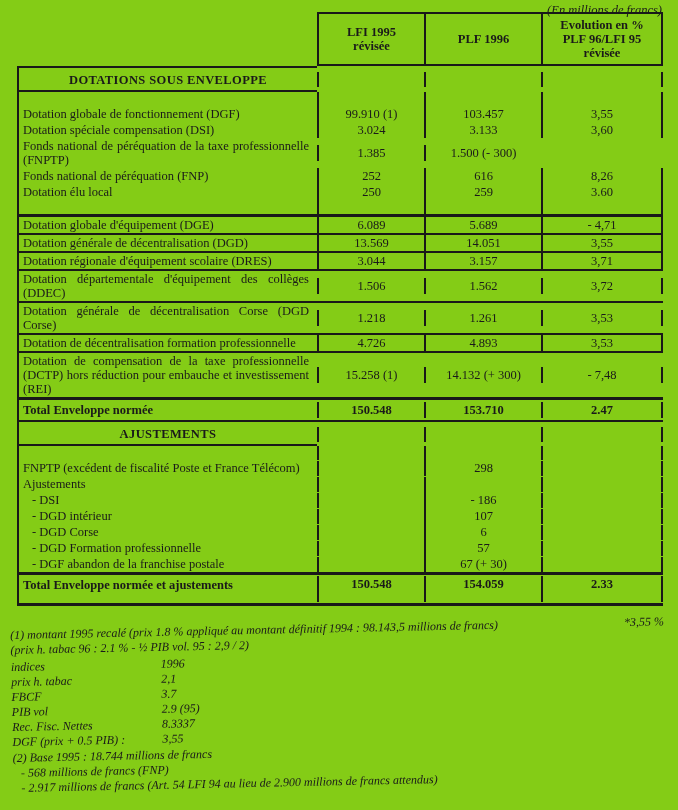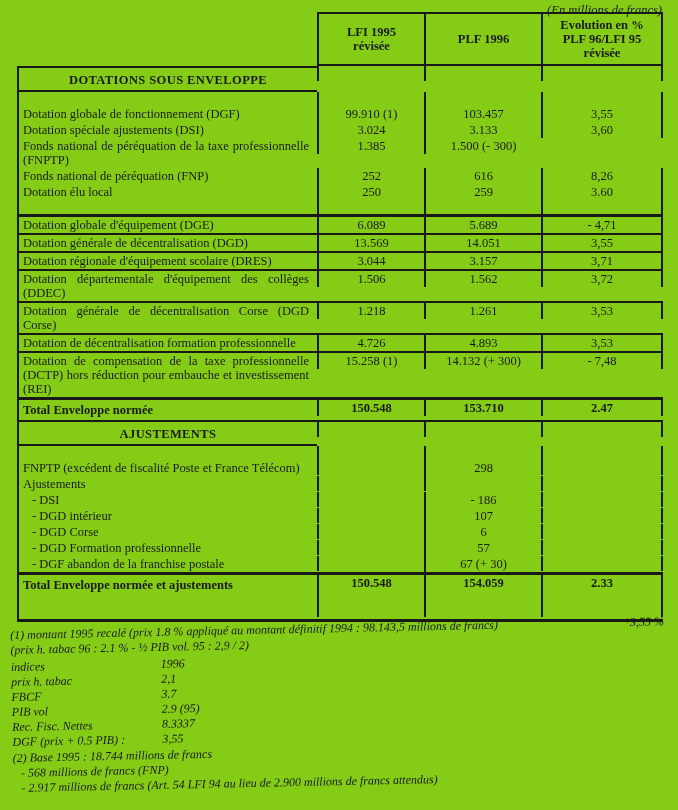--- a/index.html
+++ b/index.html
@@ -17,21 +17,21 @@
   .th-spacer { width:300px; }
   .th {
     box-sizing:border-box; border-top:2px solid #191919; border-bottom:2px solid #191919;
     border-left:2px solid #191919; font-weight:bold; font-size:12.5px; line-height:14px;
     text-align:center; display:flex; align-items:center; justify-content:center;
     padding:4px 2px; white-space:pre-line;
   }
   .th1 { width:107px; } .th2 { width:117px; } .th3 { width:122px; border-right:2px solid #191919; }
 
   
-  .row { display:flex; align-items:flex-start; }
+  .row { display:flex; align-items:center; }
   .c { box-sizing:border-box; font-size:12.5px; line-height:14px; min-height:15px; }
   .cl { width:300px; border-left:2px solid #191919; padding:1px 8px 1px 4px; text-align:justify; }
   .cl.indent { padding-left:13px; }
   .cv { display:flex; align-items:flex-end; justify-content:center; text-align:center; padding:1px 2px; }
   .cv1 { width:107px; border-left:2px solid #191919; }
   .cv2 { width:117px; border-left:2px solid #191919; }
   .cv3 { width:122px; border-left:2px solid #191919; border-right:2px solid #191919; }
 
   .row.section .cl {
     text-align:center; font-weight:bold; letter-spacing:.4px;
@@ -40,21 +40,21 @@
   .row.section.first .cl { border-top:2px solid #191919; }
 
   .row.rule-thin  { border-top:2px solid #191919; }
   .row.rule-thick { border-top:3px solid #191919; }
 
   .row.total { font-weight:bold; border-top:3px solid #191919; border-bottom:2px solid #191919; }
   .row.total .cl { text-align:left; padding:3px 8px 3px 4px; }
   .row.total .cv { align-items:center; }
   .row.spacer .c { min-height:14px; }
   .row.last { border-bottom:3px solid #191919; }
-  .row.last .cl, .row.last .cv { padding-bottom:27px;font-family:Liberation Serif, serif; }
+  .row.last .cl, .row.last .cv { padding-bottom:11px;font-family:Liberation Serif, serif; }
 
   
   .footnotes {
     position:absolute; left:10px; top:628px; width:654px;
     font-style:italic; font-size:12px; line-height:15px;
     transform:rotate(-1.2deg); transform-origin:0 0;
   }
   .fn-first { display:flex; justify-content:space-between; }
   .fn-annot { margin-left:8px; white-space:nowrap; }
   .fn-table { margin-top:2px; }
@@ -93,21 +93,21 @@
           <div class="c cv cv2"></div>
           <div class="c cv cv3"></div>
         </div>
         <div class="row item">
           <div class="c cl">Dotation globale de fonctionnement (DGF)</div>
           <div class="c cv cv1">99.910 (1)</div>
           <div class="c cv cv2">103.457</div>
           <div class="c cv cv3">3,55</div>
         </div>
         <div class="row item">
-          <div class="c cl">Dotation spéciale ajustements (DSI)</div>
+          <div class="c cl">Dotation spéciale compensation (DSI)</div>
           <div class="c cv cv1">3.024</div>
           <div class="c cv cv2">3.133</div>
           <div class="c cv cv3">3,60</div>
         </div>
         <div class="row item">
           <div class="c cl">Fonds national de péréquation de la taxe professionnelle (FNPTP)</div>
           <div class="c cv cv1">1.385</div>
           <div class="c cv cv2">1.500 (- 300)</div>
         </div>
         <div class="row item">

